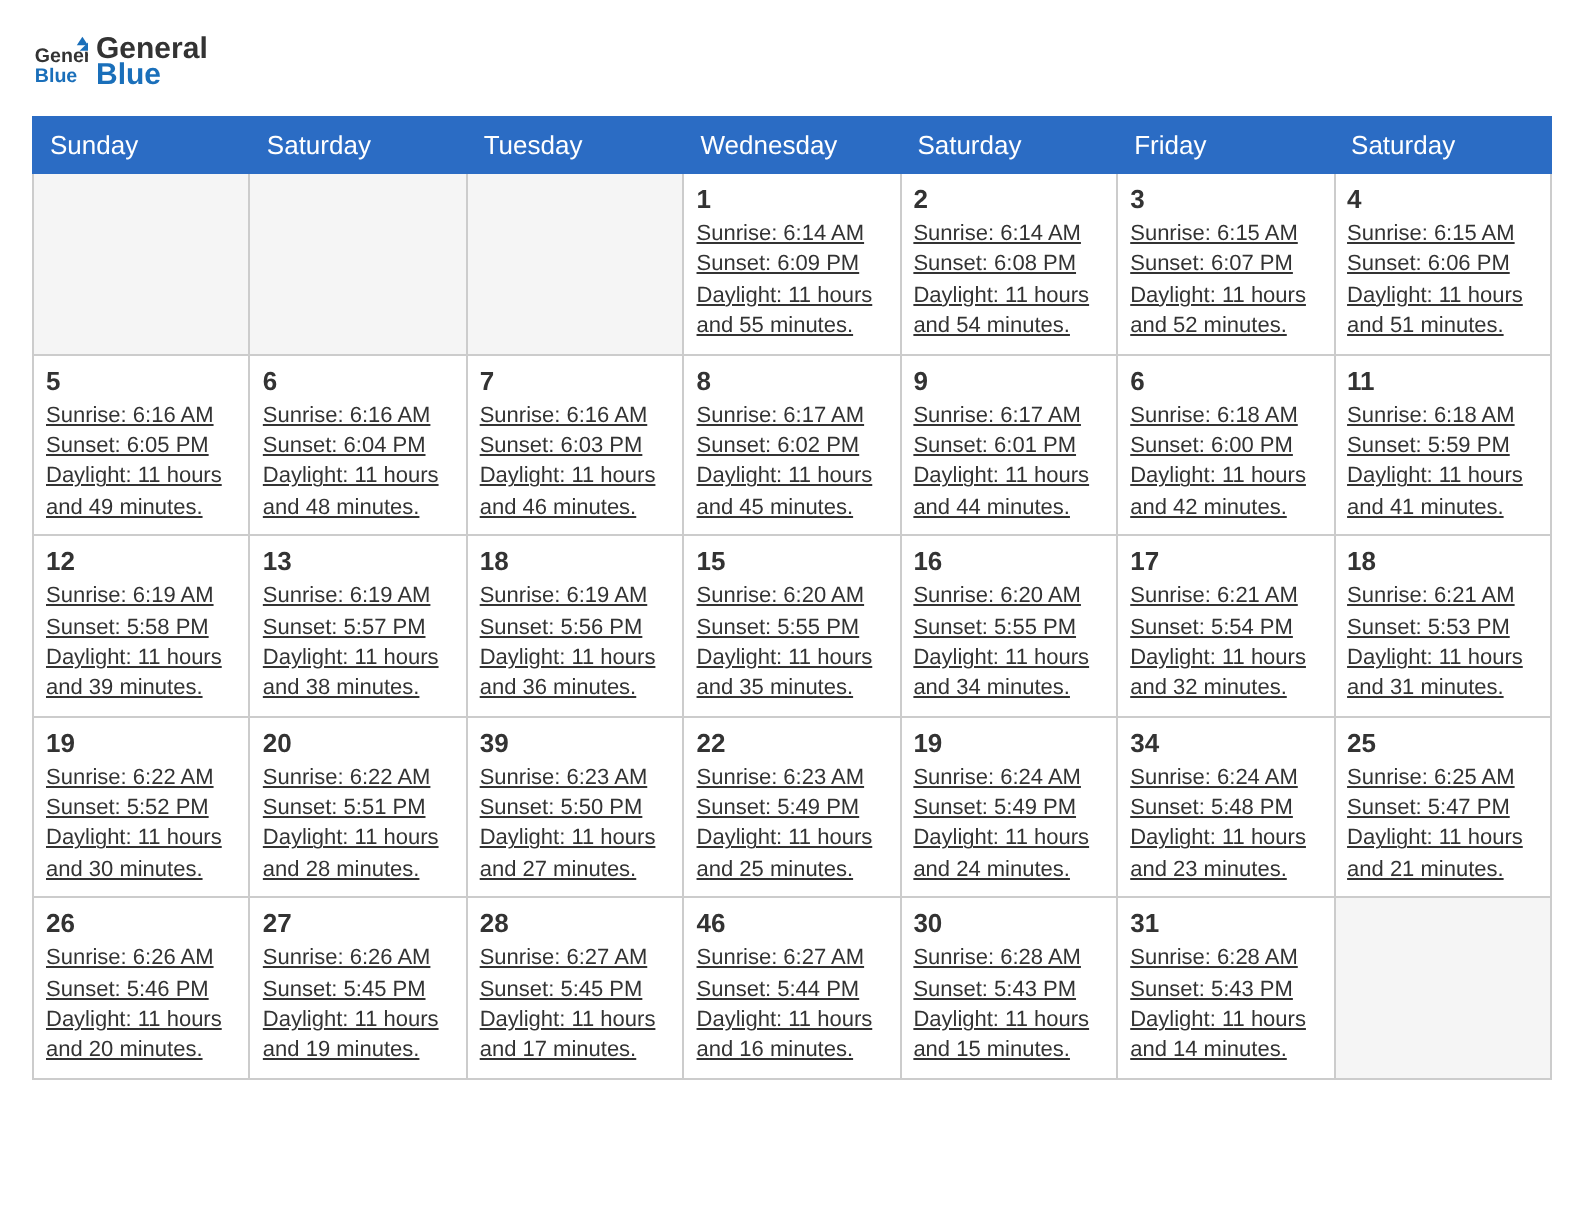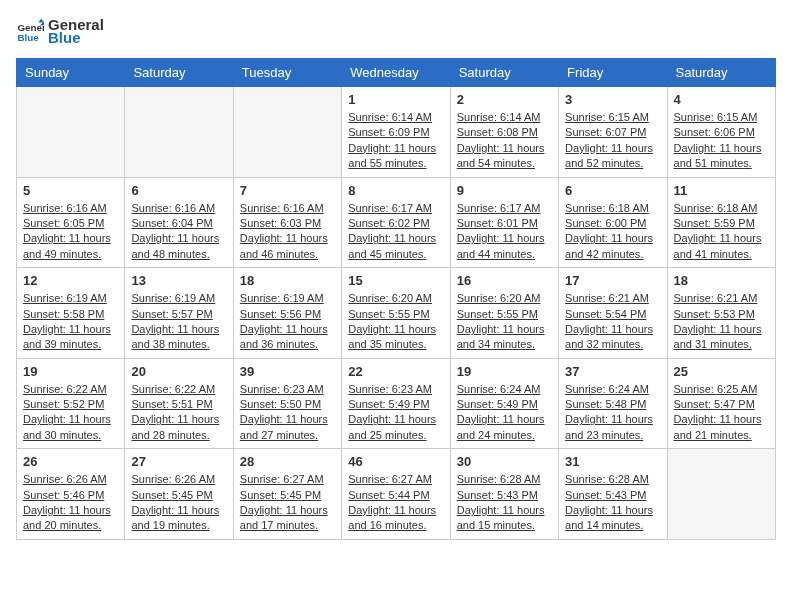--- a/index.html
+++ b/index.html
@@ -208,21 +208,21 @@
         </td>
         <td>
           <div class="day-number">22</div>
           <div class="day-info">Sunrise: 6:23 AM<br>Sunset: 5:49 PM<br>Daylight: 11 hours and 25 minutes.</div>
         </td>
         <td>
           <div class="day-number">19</div>
           <div class="day-info">Sunrise: 6:24 AM<br>Sunset: 5:49 PM<br>Daylight: 11 hours and 24 minutes.</div>
         </td>
         <td>
-          <div class="day-number">37</div>
+          <div class="day-number">34</div>
           <div class="day-info">Sunrise: 6:24 AM<br>Sunset: 5:48 PM<br>Daylight: 11 hours and 23 minutes.</div>
         </td>
         <td>
           <div class="day-number">25</div>
           <div class="day-info">Sunrise: 6:25 AM<br>Sunset: 5:47 PM<br>Daylight: 11 hours and 21 minutes.</div>
         </td>
       </tr>
       <tr class="week-row">
         <td>
           <div class="day-number">26</div>

